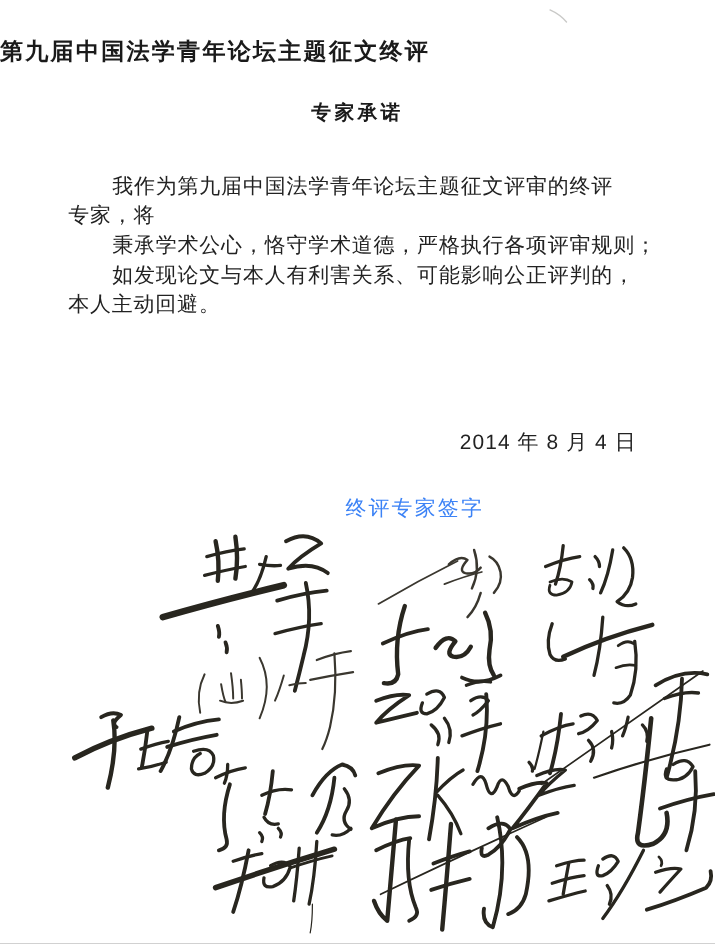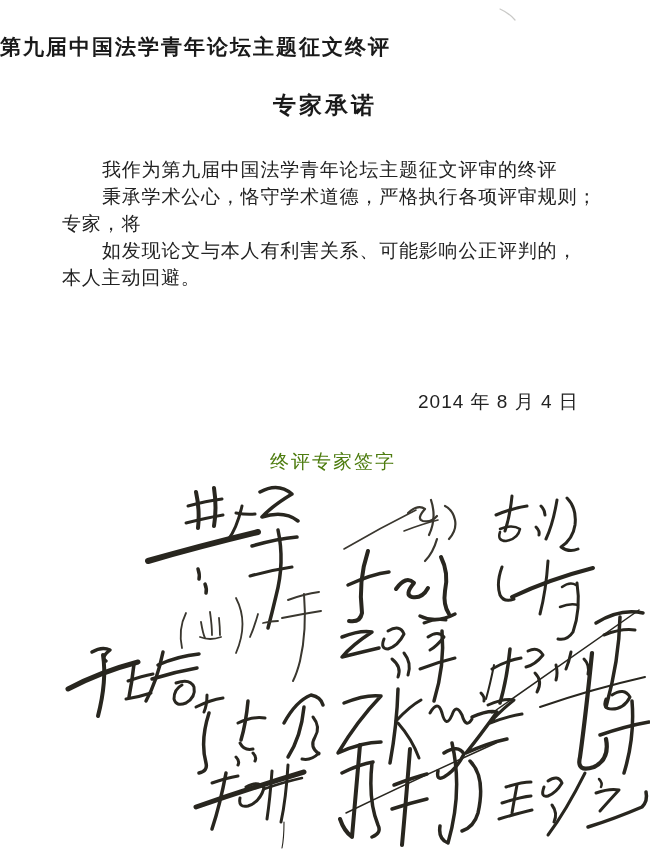--- a/index.html
+++ b/index.html
@@ -14,39 +14,39 @@
   }
   .doc-title{
     position:absolute;top:33px;left:0;right:0;
     text-align:left;
     font-size:21px;font-weight:bold;letter-spacing:2px;
     color:#1a1a1a;
   }
   .doc-subtitle{
     position:absolute;top:90px;left:0;right:0;
     text-align:center;
-    font-size:23px;font-weight:bold;letter-spacing:3px;
+    font-size:18px;font-weight:bold;letter-spacing:3px;
     color:#1a1a1a;
   }
   .body-text{
     position:absolute;top:156px;left:62px;right:58px;
     font-size:19px;line-height:27px;letter-spacing:0.8px;
     color:#222;
   }
   .body-text .line{white-space:nowrap;}
   .body-text .line.indent{padding-left:40px;font-family:Liberation Serif, serif;}
   .doc-date{
     position:absolute;top:389px;left:418px;
     font-size:19px;letter-spacing:1px;color:#222;
     font-family:"Liberation Sans","DejaVu Sans","Liberation Serif",serif;
   }
   .sign-label{
     position:absolute;top:449px;left:270px;width:170px;
-    text-align:left;
-    font-size:19px;letter-spacing:2px;color:#4d7c0f;
+    text-align:right;
+    font-size:19px;letter-spacing:2px;color:#3b82f6;
   }
   .signatures-svg{
     position:absolute;top:0;left:0;width:650px;height:858px;
     pointer-events:none;
   }
   .signatures-svg path{
     fill:none;
     stroke:#28261f;
     stroke-linecap:round;
     stroke-linejoin:round;
@@ -56,22 +56,22 @@
 </head>
 <body>
 
 <div class="page">
 
   <div class="doc-title">第九届中国法学青年论坛主题征文终评</div>
   <div class="doc-subtitle">专家承诺</div>
 
   <div class="body-text">
     <div class="line indent">我作为第九届中国法学青年论坛主题征文评审的终评</div>
+    <div class="line">专家，将</div>
     <div class="line indent">秉承学术公心，恪守学术道德，严格执行各项评审规则；</div>
-    <div class="line">专家，将</div>
     <div class="line indent">如发现论文与本人有利害关系、可能影响公正评判的，</div>
     <div class="line">本人主动回避。</div>
   </div>
 
   <div class="doc-date">2014 年 8 月 4 日</div>
 
   <div class="sign-label">终评专家签字</div>
 
   <svg class="signatures-svg" viewBox="0 0 650 858" aria-hidden="false">
 

